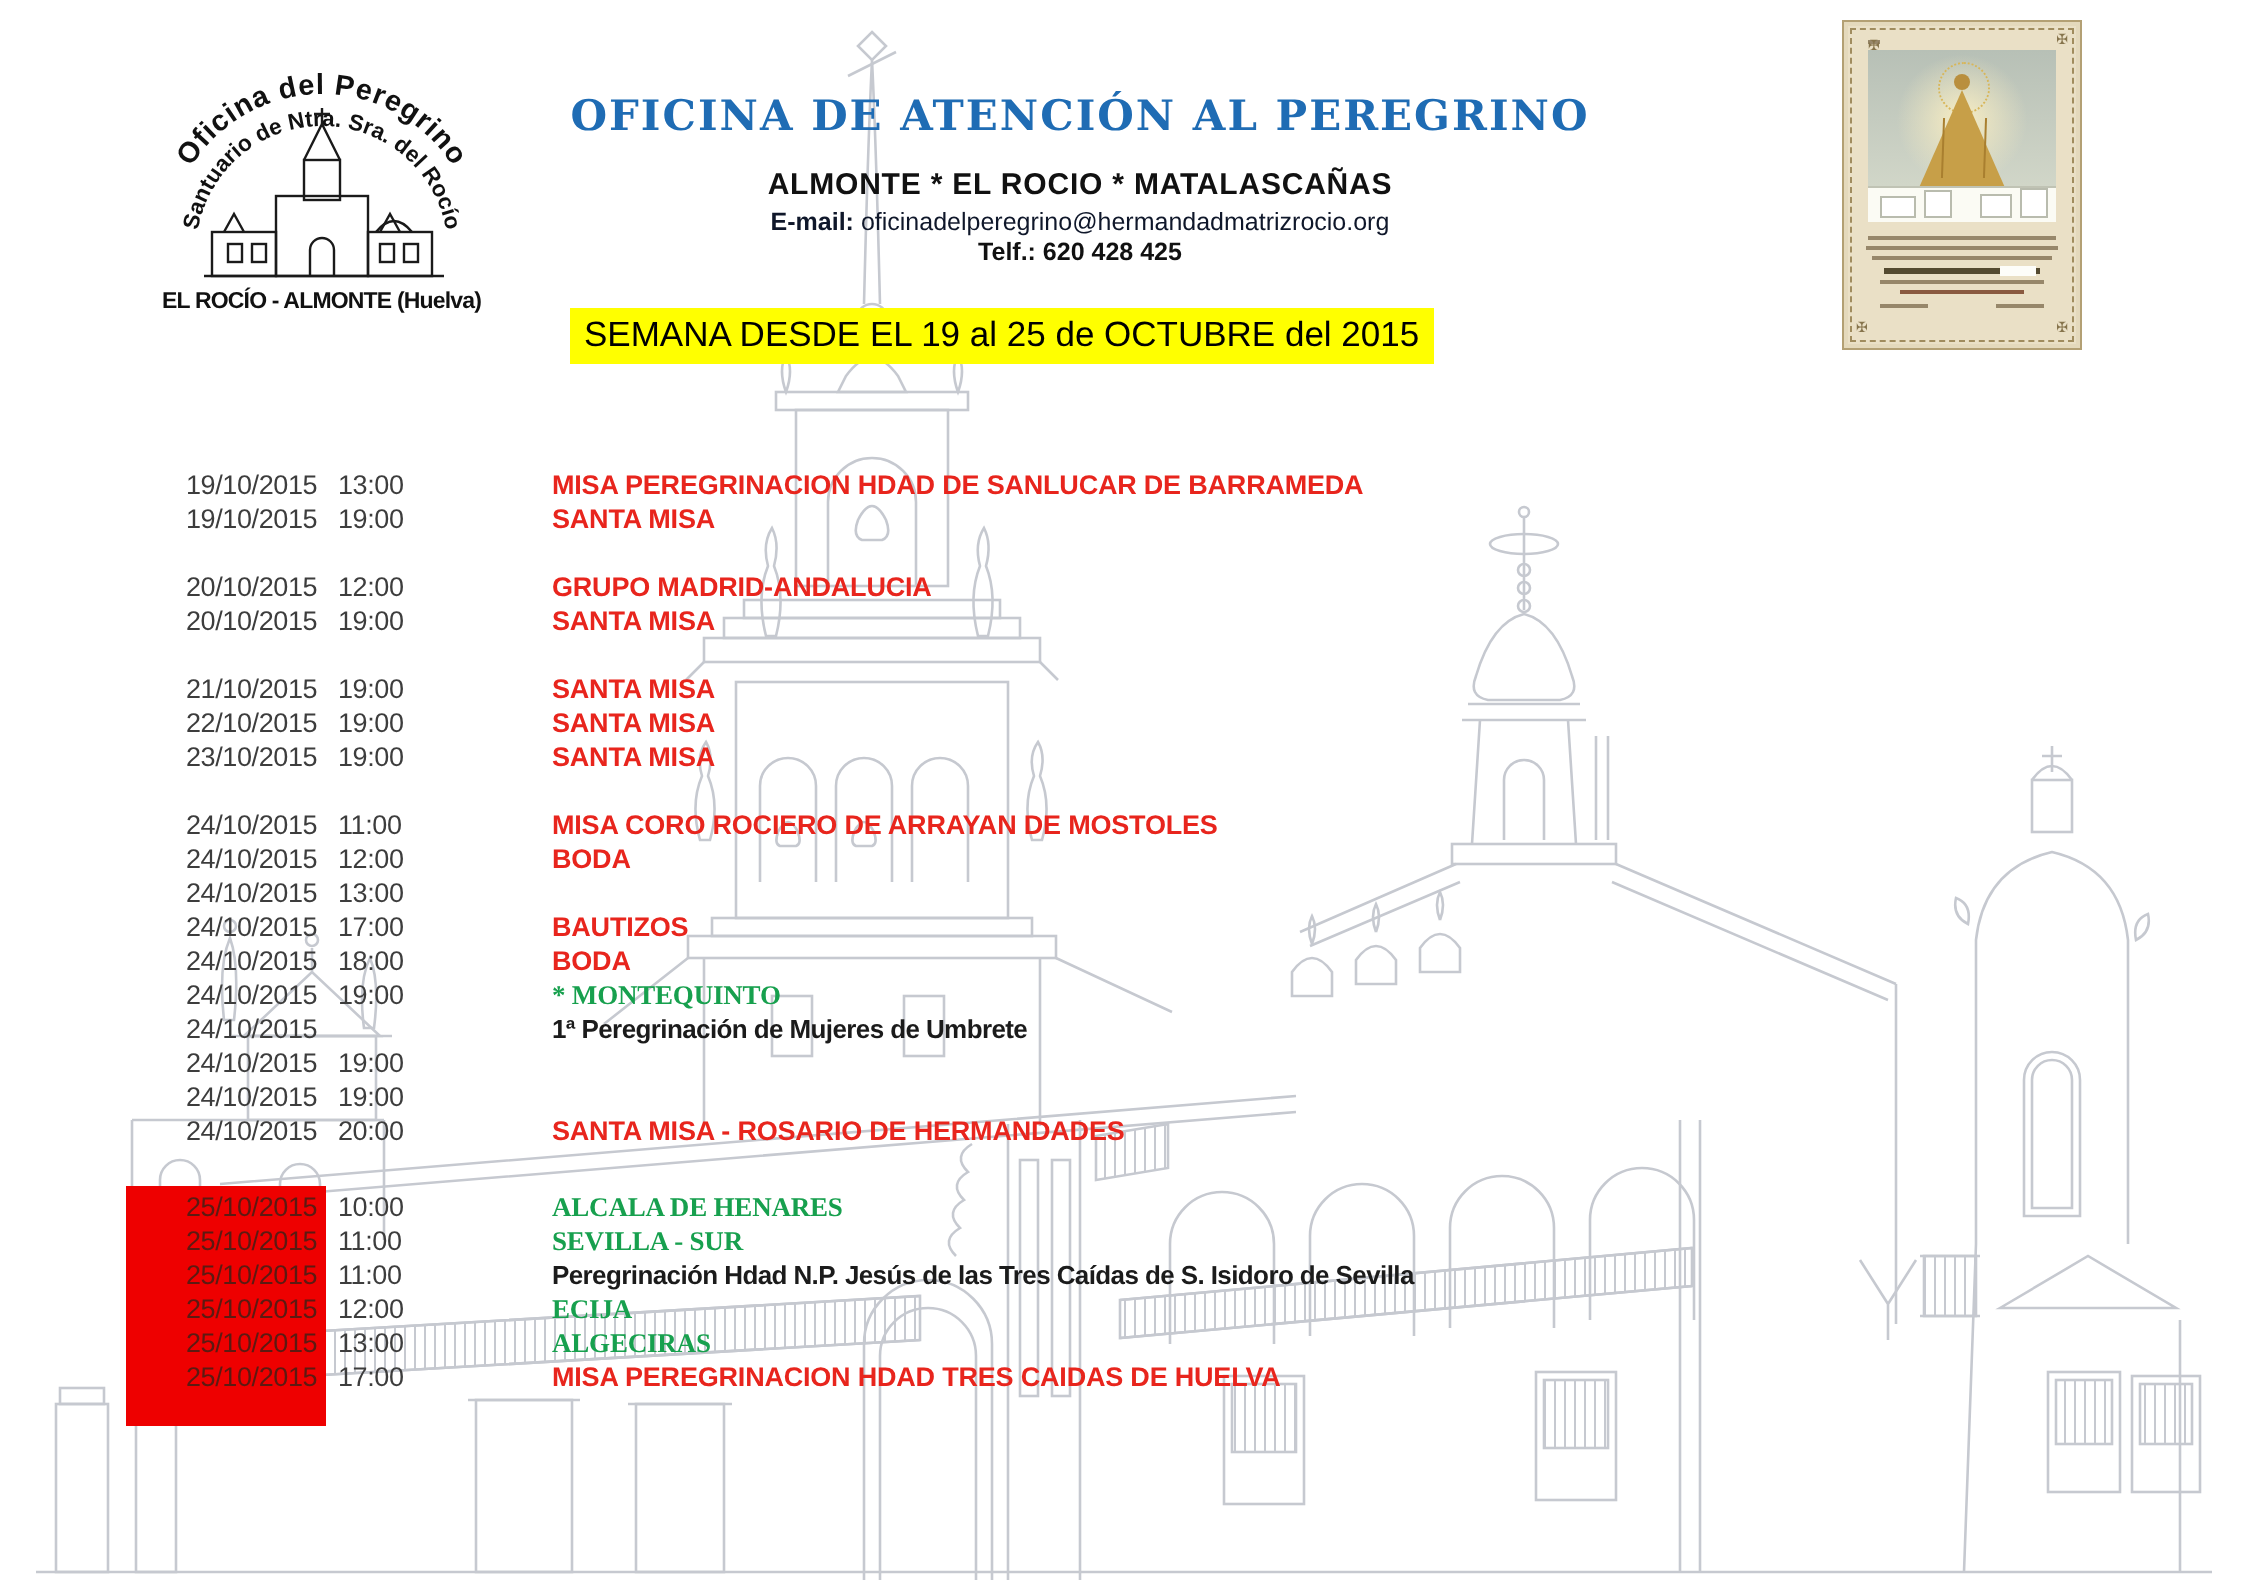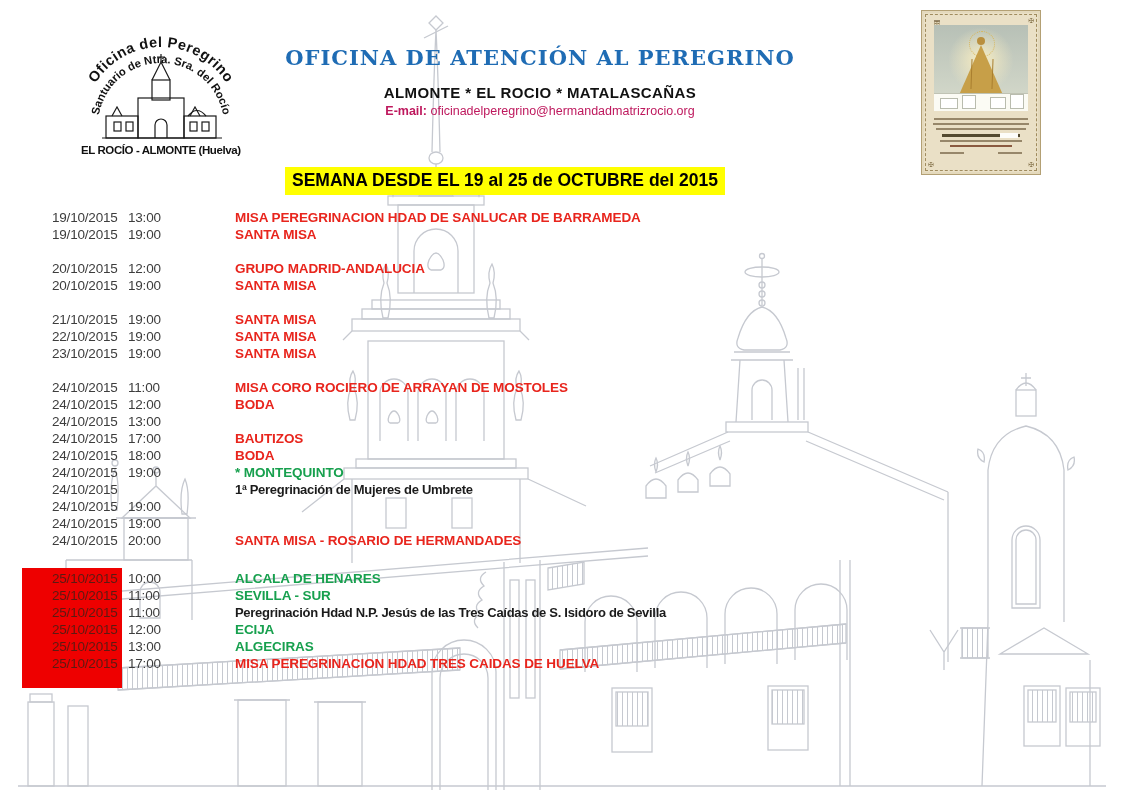--- a/index.html
+++ b/index.html
@@ -6,25 +6,25 @@
   .page{position:relative;width:1123px;height:794px;background:#ffffff;overflow:hidden;
         font-family:"Liberation Sans",sans-serif;margin:0 auto;}
   
   .watermark{position:absolute;left:0;top:0;z-index:0;}
   
   .logo{position:absolute;left:70px;top:36px;width:182px;height:130px;z-index:2;}
   .header-center{position:absolute;left:270px;top:44px;width:540px;text-align:center;z-index:2;}
   .title{font-family:"DejaVu Serif",serif;font-weight:bold;font-size:21px;line-height:27px;
          color:var(--title-blue);letter-spacing:1px;white-space:nowrap;}
   .subtitle{margin-top:13px;font-size:15px;font-weight:bold;letter-spacing:.4px;color:#111;}
-  .contact{margin-top:3px;font-size:12.5px;color:#be185d;}
+  .contact{margin-top:3px;font-size:12.5px;color:#0f172a;}
   .contact b{font-weight:bold;}
   .phone{margin-top:1px;font-size:12.5px;font-weight:bold;color:#111;}
-  .banner{position:absolute;left:285px;top:167px;z-index:2;background:var(--banner-yellow);
-          color:#000;font-weight:bold;font-size:17.5px;padding:3px 7px 4px 7px;white-space:nowrap;}
+  .banner{position:absolute;left:285px;top:154px;z-index:2;background:var(--banner-yellow);
+          color:#000;font-weight:normal;font-size:17.5px;padding:3px 7px 4px 7px;white-space:nowrap;}
   
   .cert{position:absolute;left:921px;top:10px;width:118px;height:163px;z-index:2;
         background:#eae0c6;border:1px solid #b3a074;box-shadow:inset 0 0 0 2px #e4d9bc;}
   .cert-border{position:absolute;inset:3px;border:1px dashed #a08c5e;}
   .cert-corner{position:absolute;font-size:7px;color:#86744c;line-height:7px;}
   .cert-corner.tl{left:6px;top:6px;} .cert-corner.tr{right:6px;top:6px;}
   .cert-corner.bl{left:6px;bottom:6px;} .cert-corner.br{right:6px;bottom:6px;}
   .cert-img{position:absolute;left:12px;top:14px;width:94px;height:86px;
             background:linear-gradient(#b7c0b6,#d8dccd);overflow:hidden;}
   .glow{position:absolute;left:14px;top:2px;width:66px;height:66px;border-radius:50%;
@@ -42,29 +42,29 @@
         border-top:1px solid #c0c3b4;}
   .house{position:absolute;bottom:2px;background:#fff;border:1px solid #b9bcae;}
   .cert-lines{position:absolute;left:8px;top:104px;right:8px;}
   .tl{height:2px;background:#97876a;margin:3px 6px 0 6px;}
   .tl.dark{height:3px;background:#544a30;margin:4px 12px 0 12px;position:relative;}
   .tl.dark .wbox{position:absolute;right:2px;top:-1px;width:18px;height:5px;background:#fdfdf9;}
   .tl.red{background:#8a5a40;}
   .sigrow{display:flex;justify-content:space-between;margin:5px 10px 0 10px;}
   .sigrow span{display:block;width:24px;height:2px;background:#97876a;}
   
-  .schedule{position:absolute;left:0;top:209px;width:929px;z-index:2;font-size:13.5px;}
+  .schedule{position:absolute;left:0;top:234px;width:929px;z-index:2;font-size:13.5px;padding-left:41px;}
   .group{margin-bottom:17px;position:relative;}
   .group.extra-gap{margin-top:21px;}
   .row{display:flex;height:17px;align-items:center;position:relative;z-index:1;}
   .cell-date{margin-left:52px;width:76px;color:var(--date-gray);letter-spacing:-.2px;}
   .cell-time{width:107px;color:var(--date-gray);letter-spacing:-.2px;}
   .cell-event{font-weight:bold;white-space:nowrap;letter-spacing:-.1px;}
   .cell-event.red{color:var(--event-red);}
-  .cell-event.green{color:var(--event-green);}
+  .cell-event.green{color:var(--event-green);font-family:Liberation Serif, serif;}
   .cell-event.black{color:var(--event-black);font-size:13px;letter-spacing:-.3px;}
   .group.highlighted .cell-date{color:var(--highlight-date-text);}
   .red-block{position:absolute;left:22px;top:-2px;width:100px;height:120px;
              background:var(--highlight-red);z-index:0;}
   
   .footer{position:absolute;left:0;top:740px;width:1123px;text-align:center;z-index:2;
           font-size:19.5px;font-weight:bold;color:var(--footer-blue);letter-spacing:.2px;}
 </style>
 </head>
 <body>
@@ -225,20 +225,21 @@
         <rect x="132" y="86" width="7" height="9"></rect>
       <path d="M118 80 q9 -11 18 0"></path>
     </g>
     <text x="91" y="118" text-anchor="middle" font-family="Liberation Sans, sans-serif" font-size="11.5" font-weight="bold" fill="#111" textLength="160">EL ROCÍO - ALMONTE (Huelva)</text>
   </svg>
 
   <div class="header-center">
     <div class="title">OFICINA DE ATENCIÓN AL PEREGRINO</div>
     <div class="subtitle">ALMONTE * EL ROCIO * MATALASCAÑAS</div>
     <div class="contact"><b>E-mail:</b><span> oficinadelperegrino@hermandadmatrizrocio.org</span></div>
+    <div class="phone">Telf.: 620 428 425</div>
   </div>
 
   <div class="cert">
     <div class="cert-border"></div>
     <div class="cert-corner tl">✠</div>
     <div class="cert-corner tr">✠</div>
     <div class="cert-corner bl">✠</div>
     <div class="cert-corner br">✠</div>
     <div class="cert-img">
       <div class="glow"></div>

